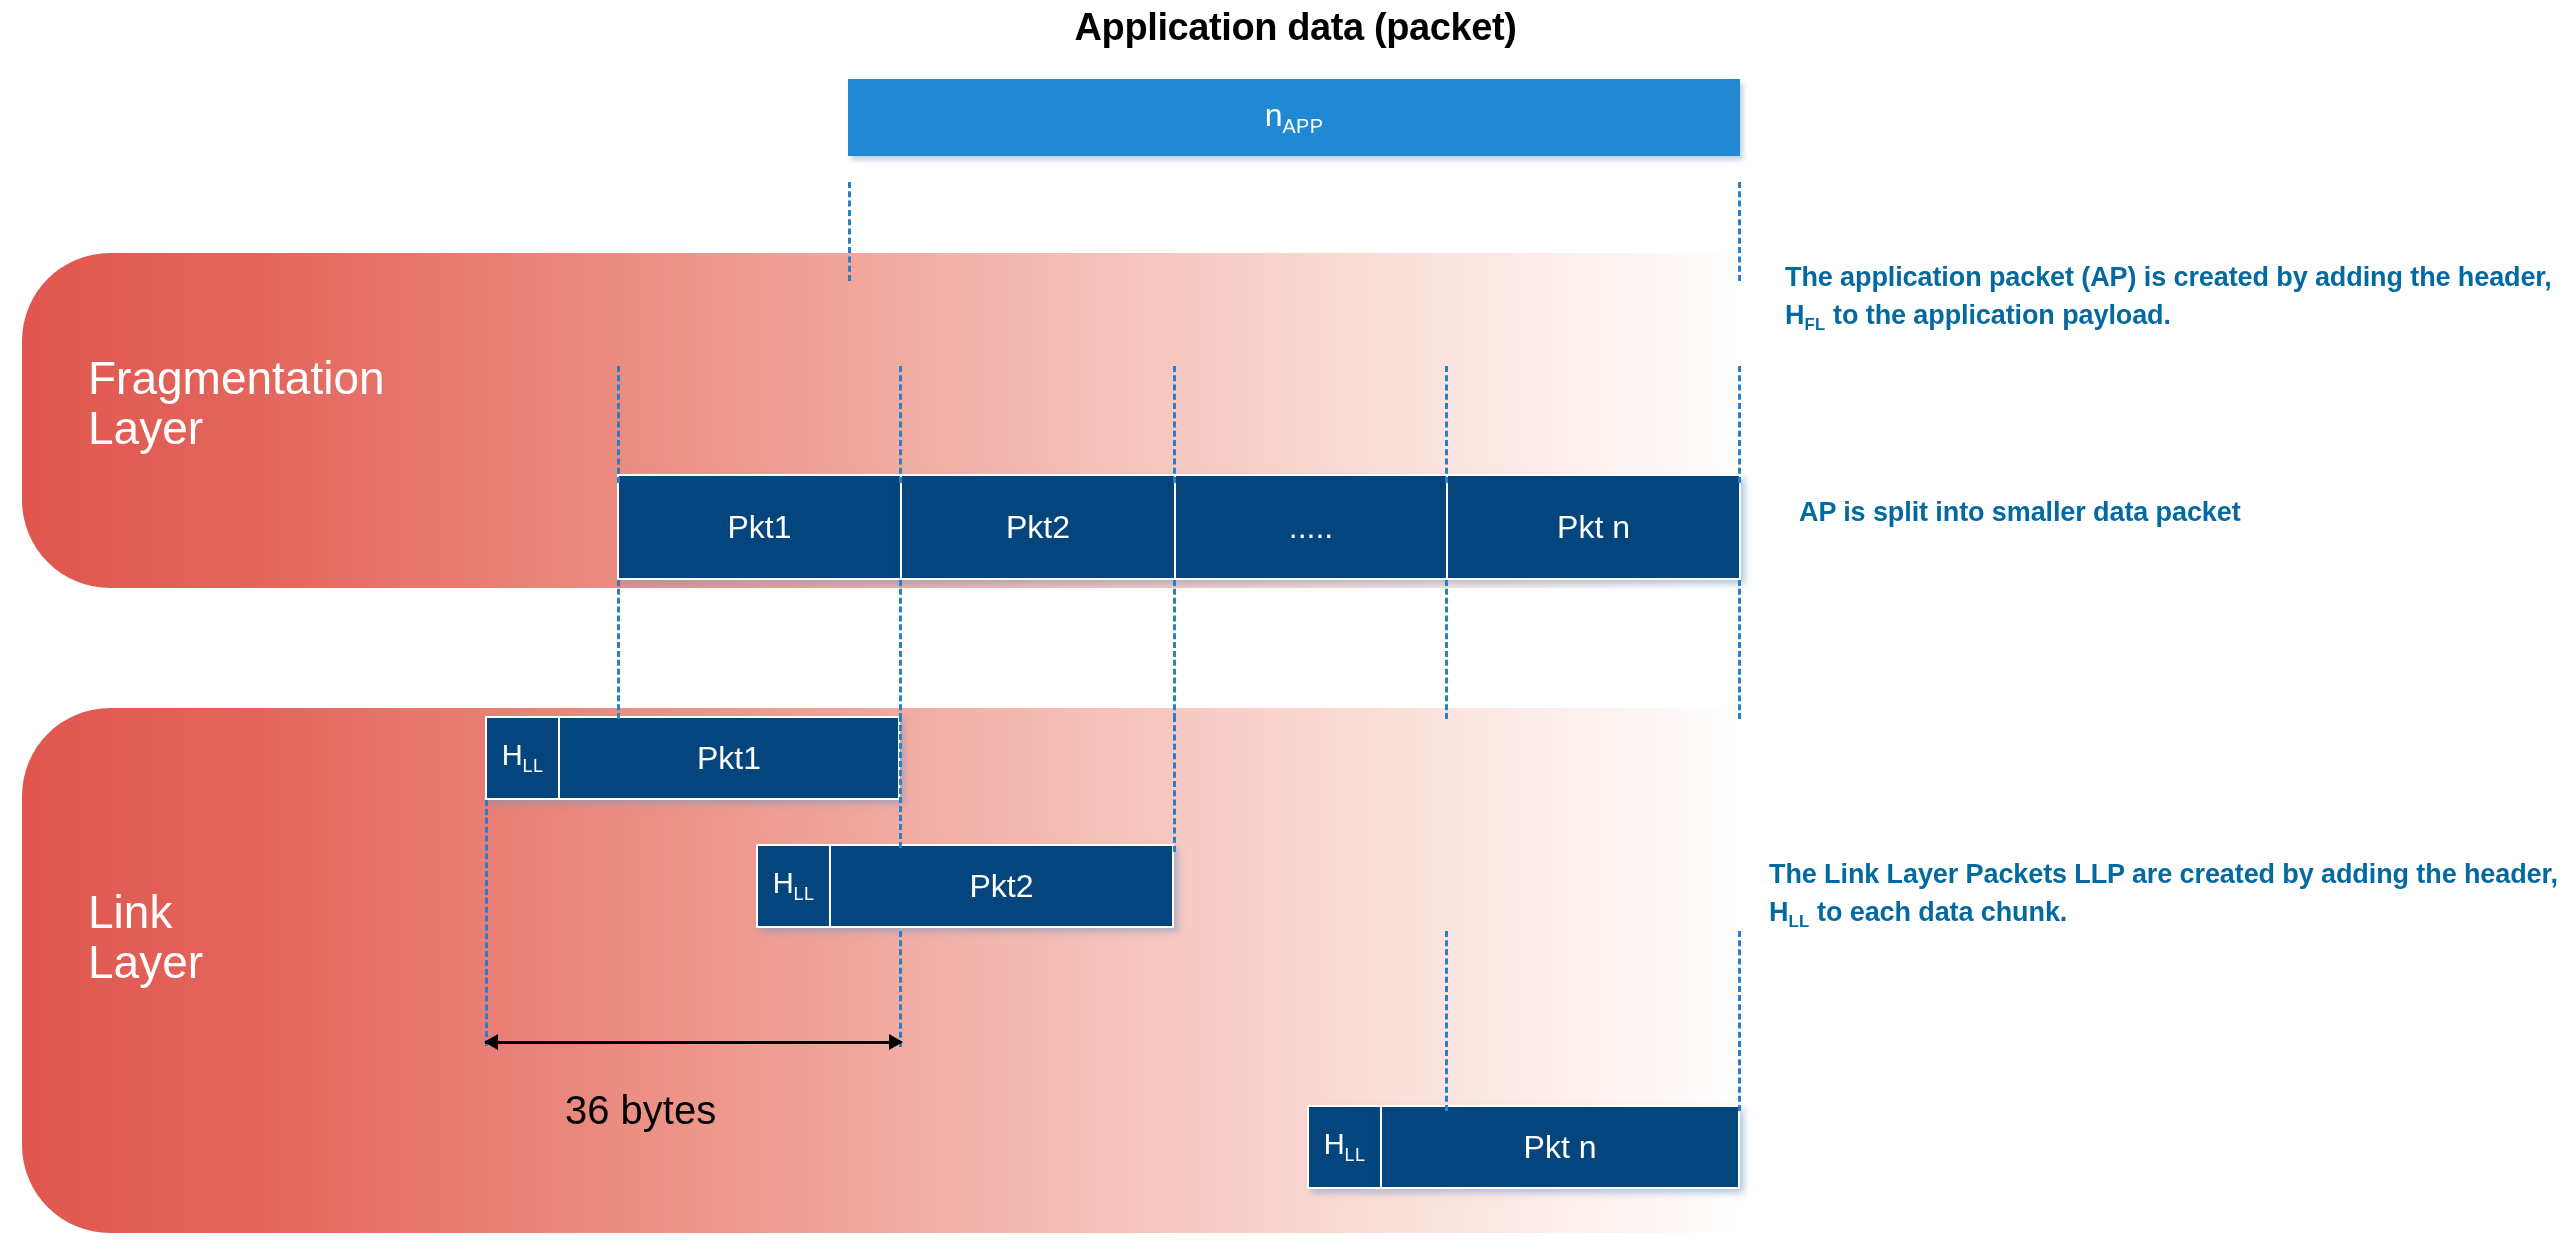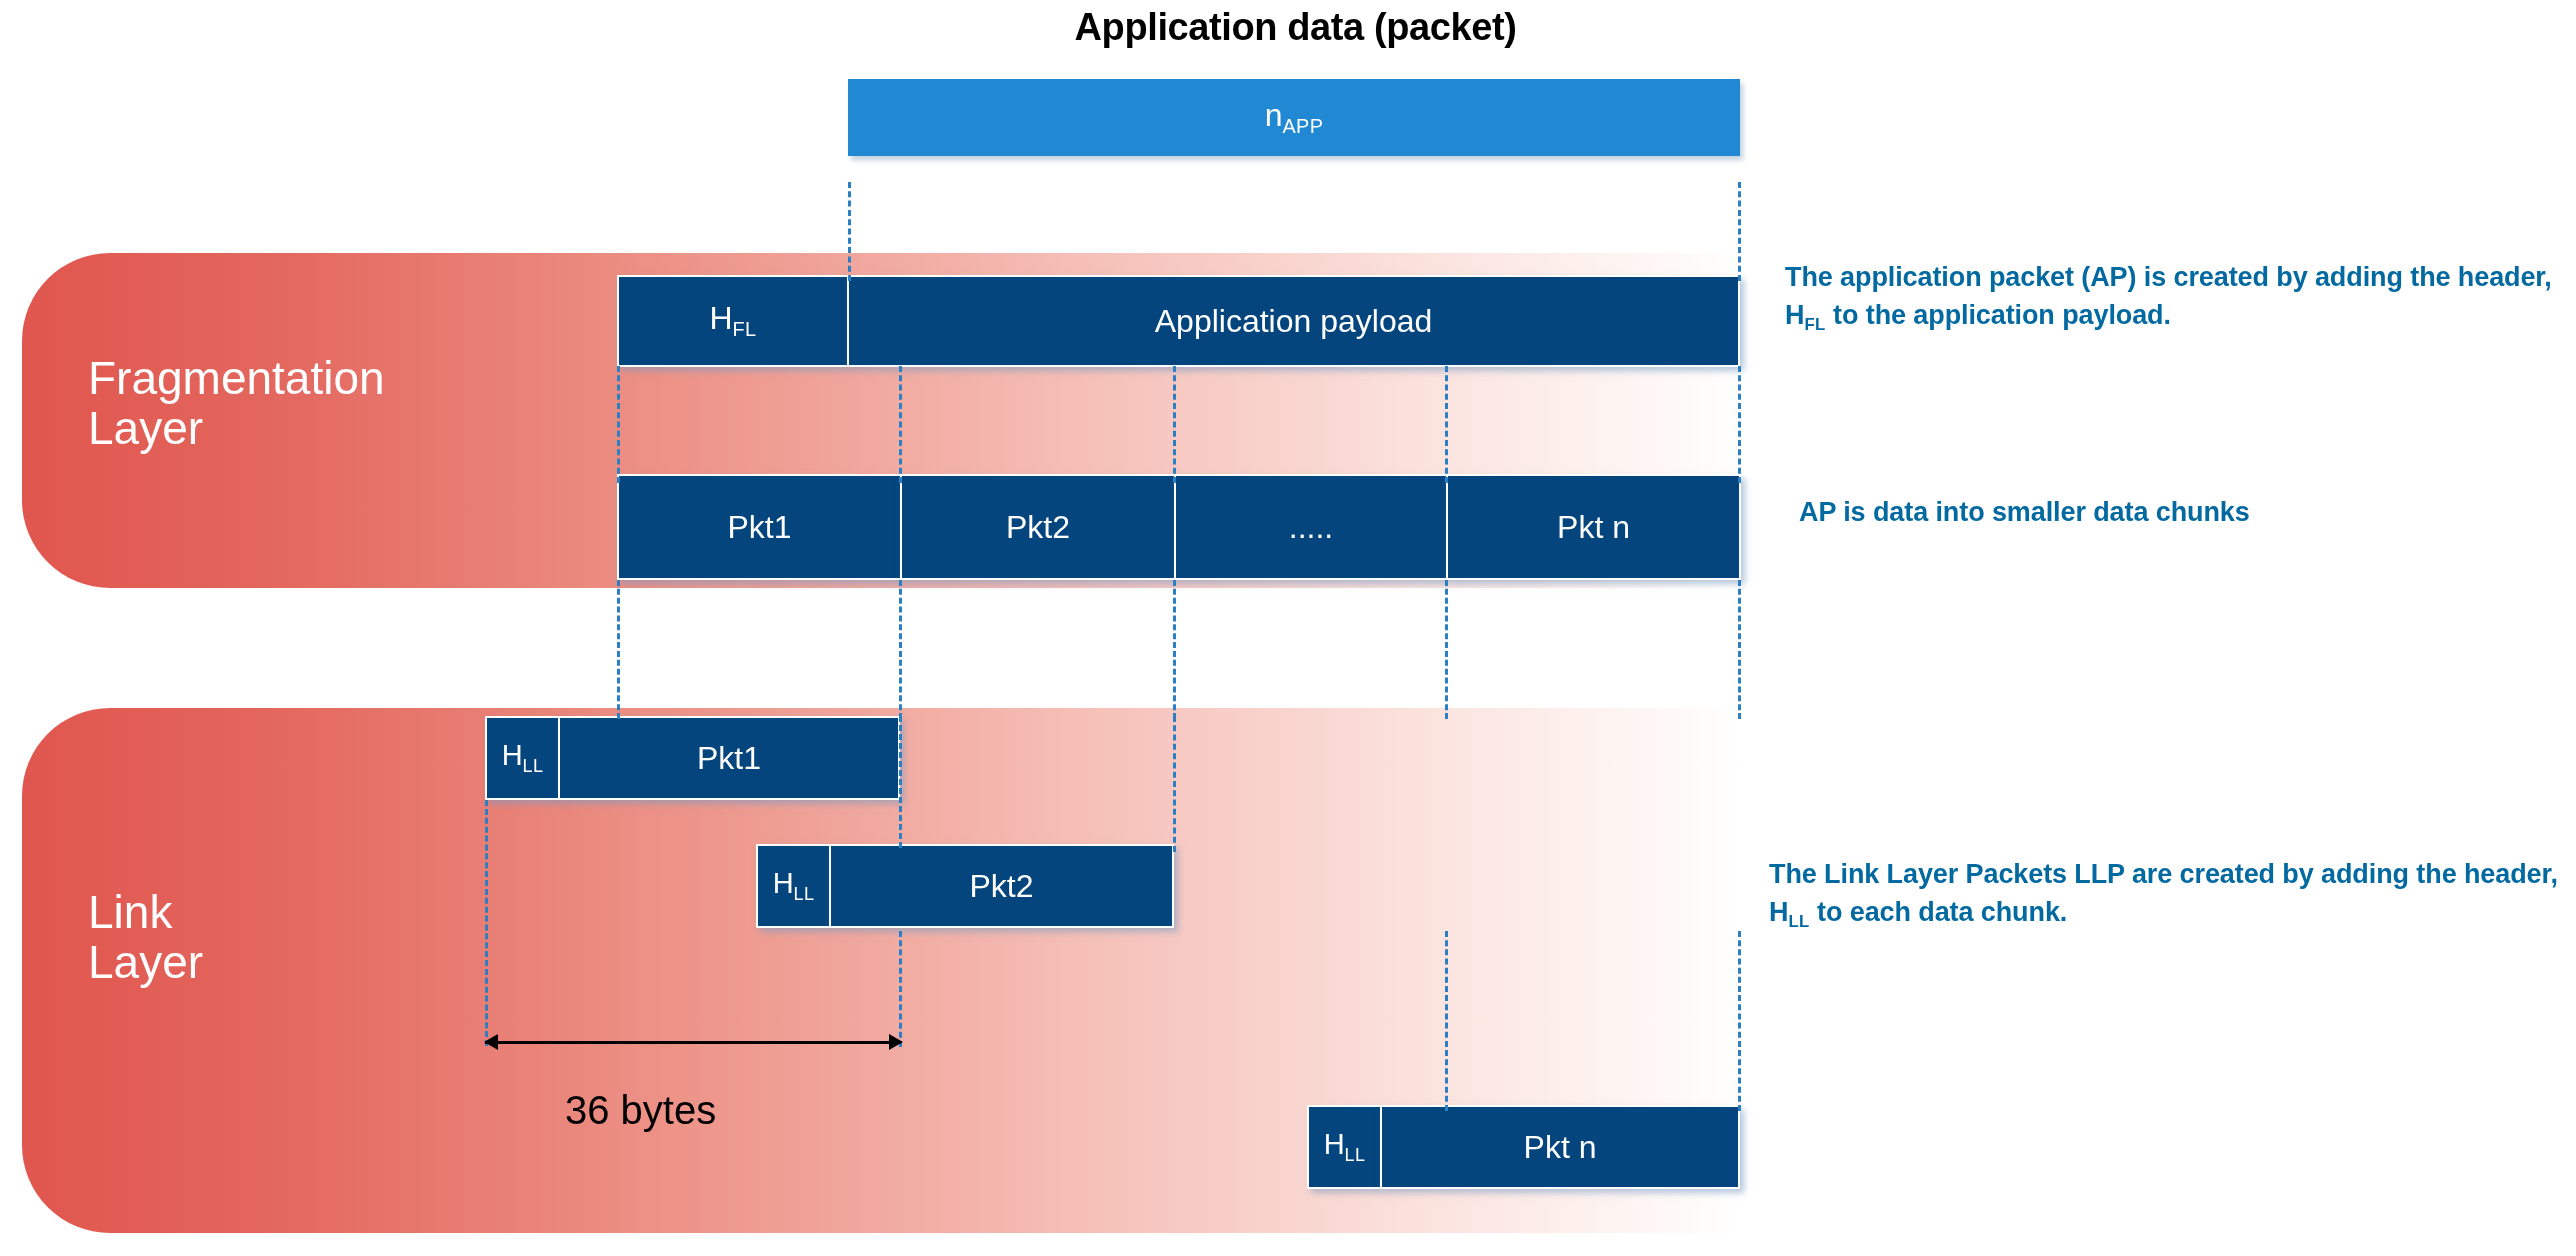--- a/index.html
+++ b/index.html
@@ -109,28 +109,20 @@
 
   <div class="abs" id="napp">
     <span><span>n</span><span class="sub">APP</span></span>
   </div>
 
   <div class="abs layer-panel" id="frag-panel">
     <div class="layer-label" id="frag-label">Fragmentation
 Layer</div>
   </div>
 
-  <div class="row" style="left:617px;top:275px;">
-    <div class="navy seg" style="width:230px;height:92px;">
-      <span><span>H</span><span class="sub">FL</span></span>
-    </div>
-    <div class="navy last" style="width:893px;height:92px;">
-      <span>Application payload</span>
-    </div>
-  </div>
 
   <div class="row" style="left:617px;top:474px;">
     <div class="navy seg" style="width:283px;height:106px;">
       <span>Pkt1</span>
     </div>
     <div class="navy seg" style="width:274px;height:106px;">
       <span>Pkt2</span>
     </div>
     <div class="navy seg" style="width:272px;height:106px;">
       <span>.....</span>
@@ -197,18 +189,18 @@
   <div class="abs dash" style="left:1738px;top:931px;height:180px;"></div>
 
   <div class="abs" id="dimline">
     <span class="arrowhead l"></span>
     <span class="arrowhead r"></span>
   </div>
   <div class="abs" id="dimlabel">36 bytes</div>
 
   <div class="note" id="note1"><span>The application packet (AP) is created by adding the header, H</span><span class="sub">FL</span><span> to the application payload.</span></div>
 
-  <div class="note" id="note2">AP is data into smaller data chunks</div>
+  <div class="note" id="note2">AP is split into smaller data packet</div>
 
   <div class="note" id="note3"><span>The Link Layer Packets LLP are created by adding the header, H</span><span class="sub">LL</span><span> to each data chunk.</span></div>
 
 </div>
 
 
 </body></html>

